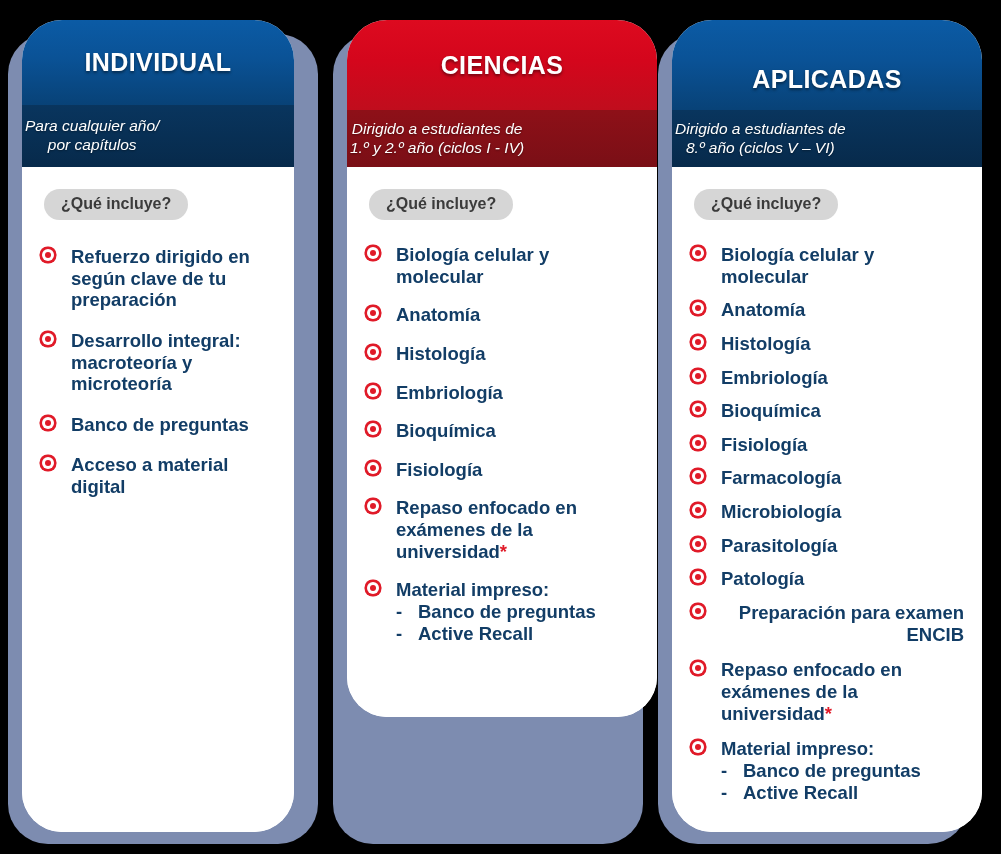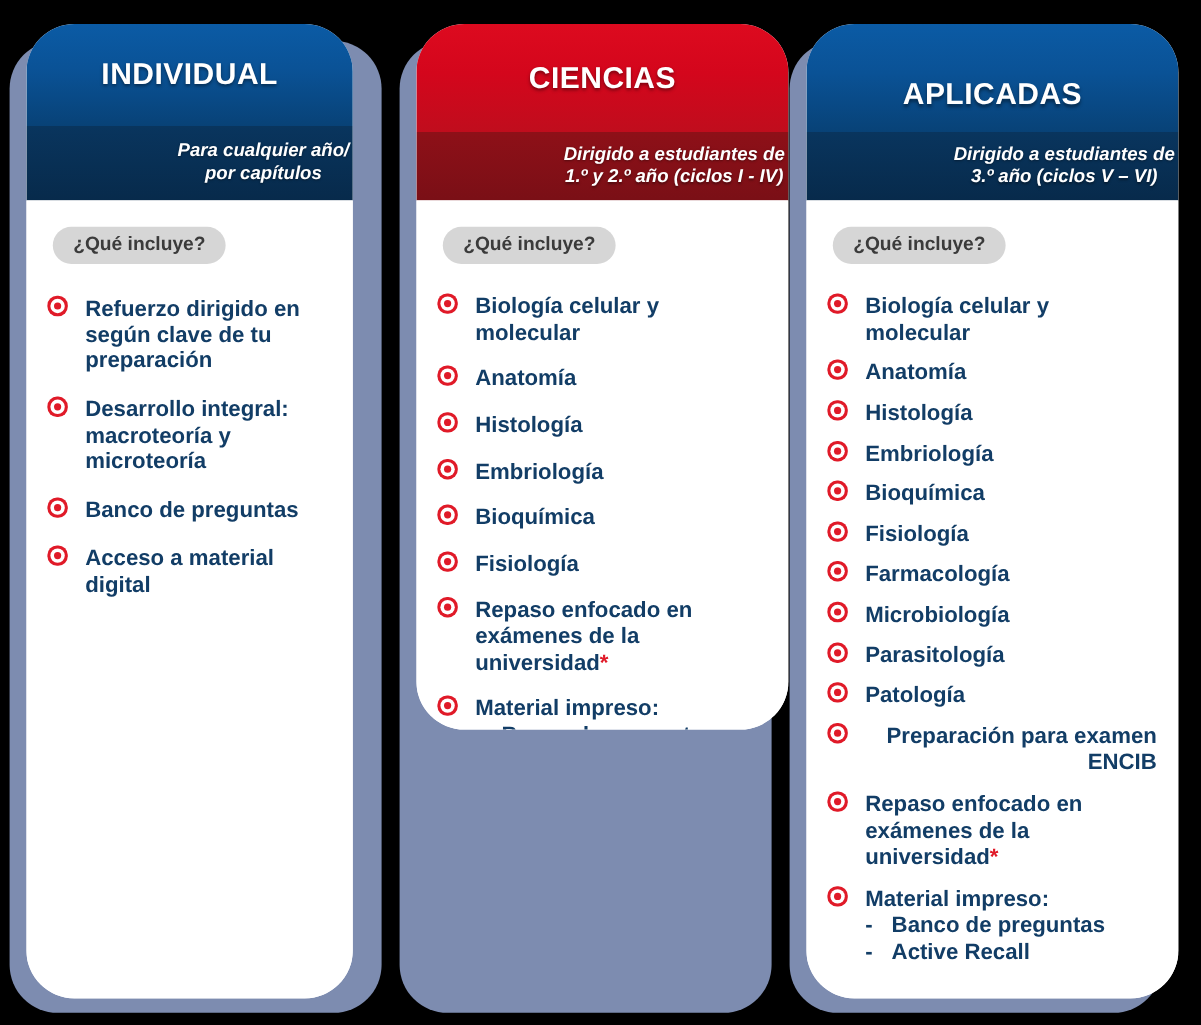--- a/index.html
+++ b/index.html
@@ -38,26 +38,26 @@
     letter-spacing:0.4px;
     line-height:1.14;
     padding:0 10px;
     display:flex;
     align-items:center;
     justify-content:center;
     text-shadow:0 2px 3px rgba(0,0,0,.45);
   }
   .head .sub{
     font-style:italic;
-    font-weight:bold;
+    font-weight:normal;
     line-height:1.2;
     padding:0 3px;
     display:flex;
     align-items:center;
-    justify-content:flex-end;
+    justify-content:flex-start;
     text-shadow:0 1px 2px rgba(0,0,0,.4);
   }
 
   
   .blue .title{background:linear-gradient(180deg,#0b5ba5 0%,#0a5296 45%,#084277 100%);}
   .blue .sub{background:linear-gradient(180deg,#09355e 0%,#072a4b 100%);}
   
   .red .title{background:linear-gradient(180deg,#dd0a1f 0%,#d4061c 45%,#c00d1d 100%);}
   .red .sub{background:linear-gradient(180deg,#8e1018 0%,#7a0f16 100%);}
 
@@ -152,21 +152,21 @@
         <li style="margin-bottom:19px;">
           <span>Banco de preguntas</span>
         </li>
         <li style="margin-bottom:19px;">
           <span>Acceso a material digital</span>
         </li>
       </ul>
     </div>
   </div>
 
-  <div class="card red" style="left:347px;top:20px;width:310px;height:588px;">
+  <div class="card red" style="left:347px;top:20px;width:310px;height:697px;">
     <div class="head">
       <div class="title" style="height:90px;font-size:25px;">
         <span>
           <span>CIENCIAS</span><br>
         </span>
       </div>
       <div class="sub" style="height:57px;font-size:15.5px;">
         <span>
           <span>Dirigido a estudiantes de</span><br>
           <span>1.º y 2.º año (ciclos I - IV)</span>
@@ -216,21 +216,21 @@
     <div class="head">
       <div class="title" style="height:90px;font-size:25px;">
         <span>
           <br>
           <span>APLICADAS</span>
         </span>
       </div>
       <div class="sub" style="height:57px;font-size:15.5px;">
         <span>
           <span>Dirigido a estudiantes de</span><br>
-          <span>3.º año (ciclos V – VI)</span>
+          <span>8.º año (ciclos V – VI)</span>
         </span>
       </div>
     </div>
     <div class="body">
       <div class="pill">¿Qué incluye?</div>
       <ul class="feats" style="margin-top:24px;">
         <li style="margin-bottom:12px;">
           <span>Biología celular y molecular</span>
         </li>
         <li style="margin-bottom:12px;">

